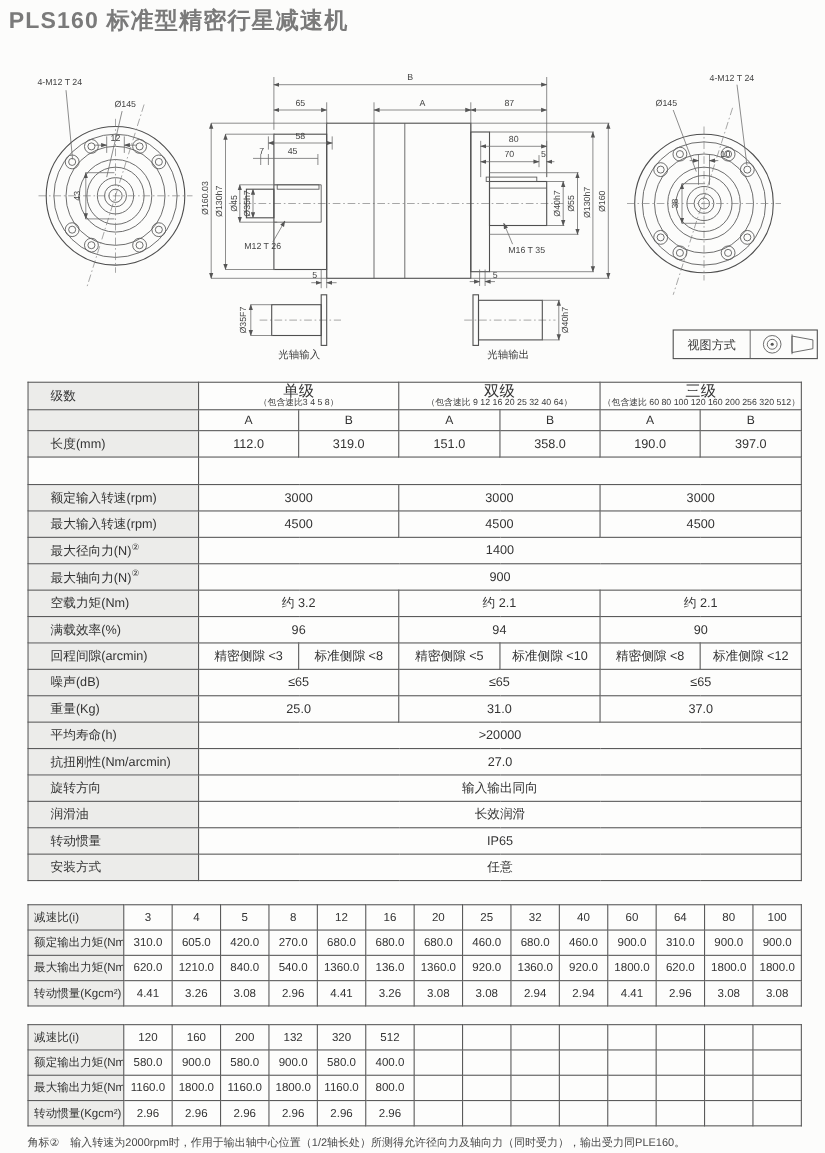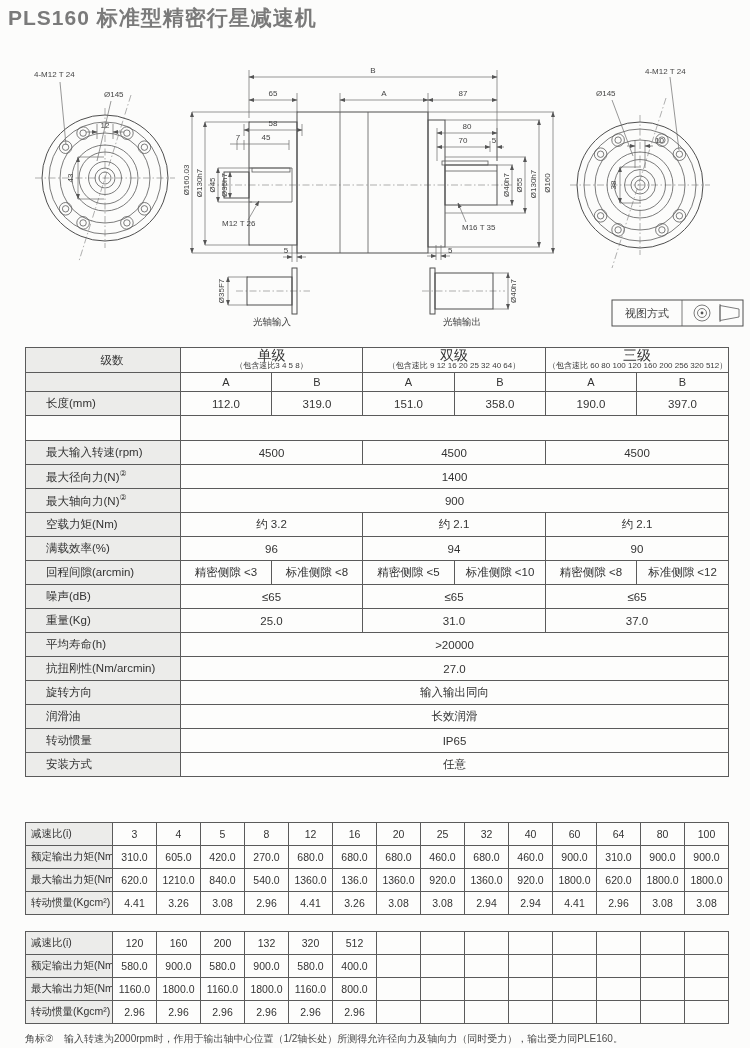--- a/index.html
+++ b/index.html
@@ -21,21 +21,21 @@
   svg text{font-family:"Liberation Sans","DejaVu Sans",sans-serif;font-size:8px;fill:#454545;}
   svg text.cap{font-size:9.5px;fill:#3c3c3c;}
   svg text.vb{font-size:11px;fill:#3c3c3c;}
 
   table{border-collapse:collapse;table-layout:fixed;background:#fdfdfc;}
   td{border:1px solid #5b5b5b;text-align:center;vertical-align:middle;
      font-size:11.5px;color:#333;padding:0 2px;overflow:hidden;white-space:nowrap;}
   td.lbl{background:#ececea;text-align:left;padding-left:20px;}
   .spec{position:absolute;left:25px;top:347px;width:703px;}
   .spec td{height:23px;}
-  .spec tr.hdr td{height:24px;text-align:center;}
+  .spec tr.hdr td{height:24px;}
   .spec tr.ab td{height:18px;font-size:11px;}
   .spec tr.spacer td{height:24px;background:#fdfdfc;}
   .g-title{font-size:14px;line-height:11px;}
   .g-sub{font-size:8px;line-height:9px;letter-spacing:0;color:#3a3a3a;}
   sup{font-size:8px;}
   .ratio{width:703px;position:absolute;}
   .ratio td{height:22px;font-size:10.5px;}
   .ratio td.lbl{padding-left:5px;font-size:10.5px;}
   .ratio1{left:25px;top:822px;}
   .ratio2{left:25px;top:931px;}
@@ -332,20 +332,26 @@
         <td>151.0</td>
         <td>358.0</td>
         <td>190.0</td>
         <td>397.0</td>
       </tr>
       <tr class="spacer">
         <td></td>
         <td colspan="6"></td>
       </tr>
       <tr>
+        <td class="lbl"><span>额定输入转速(rpm)</span></td>
+        <td colspan="2">3000</td>
+        <td colspan="2">3000</td>
+        <td colspan="2">3000</td>
+      </tr>
+      <tr>
         <td class="lbl"><span>最大输入转速(rpm)</span></td>
         <td colspan="2">4500</td>
         <td colspan="2">4500</td>
         <td colspan="2">4500</td>
       </tr>
       <tr>
         <td class="lbl"><span>最大径向力(N)</span><sup>②</sup></td>
         <td colspan="6">1400</td>
       </tr>
       <tr>

